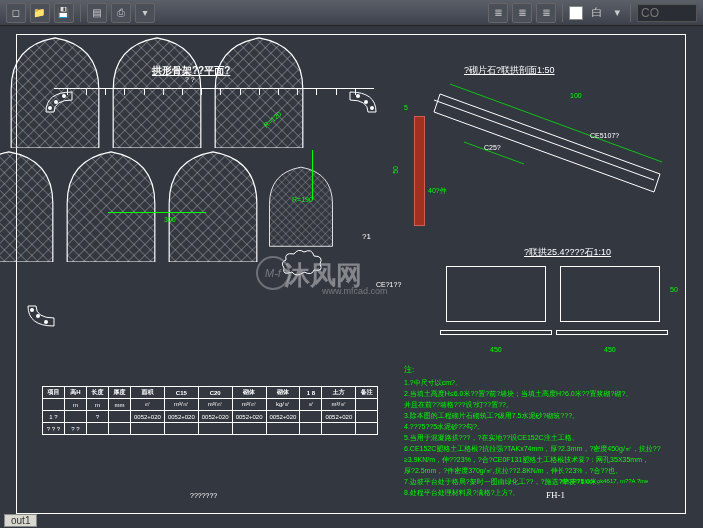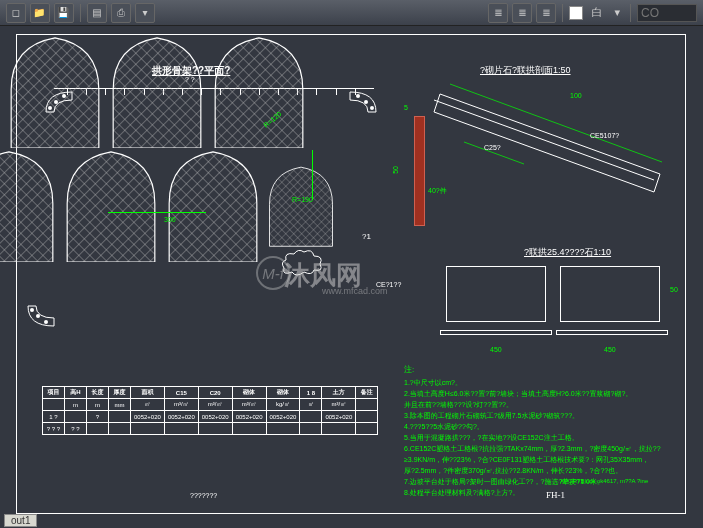--- a/index.html
+++ b/index.html
@@ -143,21 +143,21 @@
     color: #fff;
     font-size: 7px;
   }
   .cloud {
     position: absolute;
     left: 280px; top: 222px;
     width: 44px; height: 28px;
   }
   .title-r1 {
     position: absolute;
-    left: 480px; top: 38px;
+    left: 464px; top: 38px;
     color: #fff;
     font-size: 9px;
     text-decoration: underline;
   }
   .beam {
     position: absolute;
     left: 404px; top: 56px;
     width: 260px; height: 120px;
   }
   .beam svg { width: 100%; height: 100%; }
@@ -278,21 +278,21 @@
     font-size: 9px;
     pointer-events: none;
   }
   .watermark-logo {
     position: absolute;
     left: 256px; top: 230px;
     width: 34px; height: 34px;
     border: 2px solid rgba(200,200,200,0.4);
     border-radius: 50%;
     color: rgba(200,200,200,0.45);
-    font-size: 15px;
+    font-size: 11px;
     display:flex;align-items:center;justify-content:center;
     pointer-events:none;
     font-style: italic;
   }
 </style>
 </head>
 <body>
 
 <div class="toolbar">
   <div class="tb-btn">◻</div>

